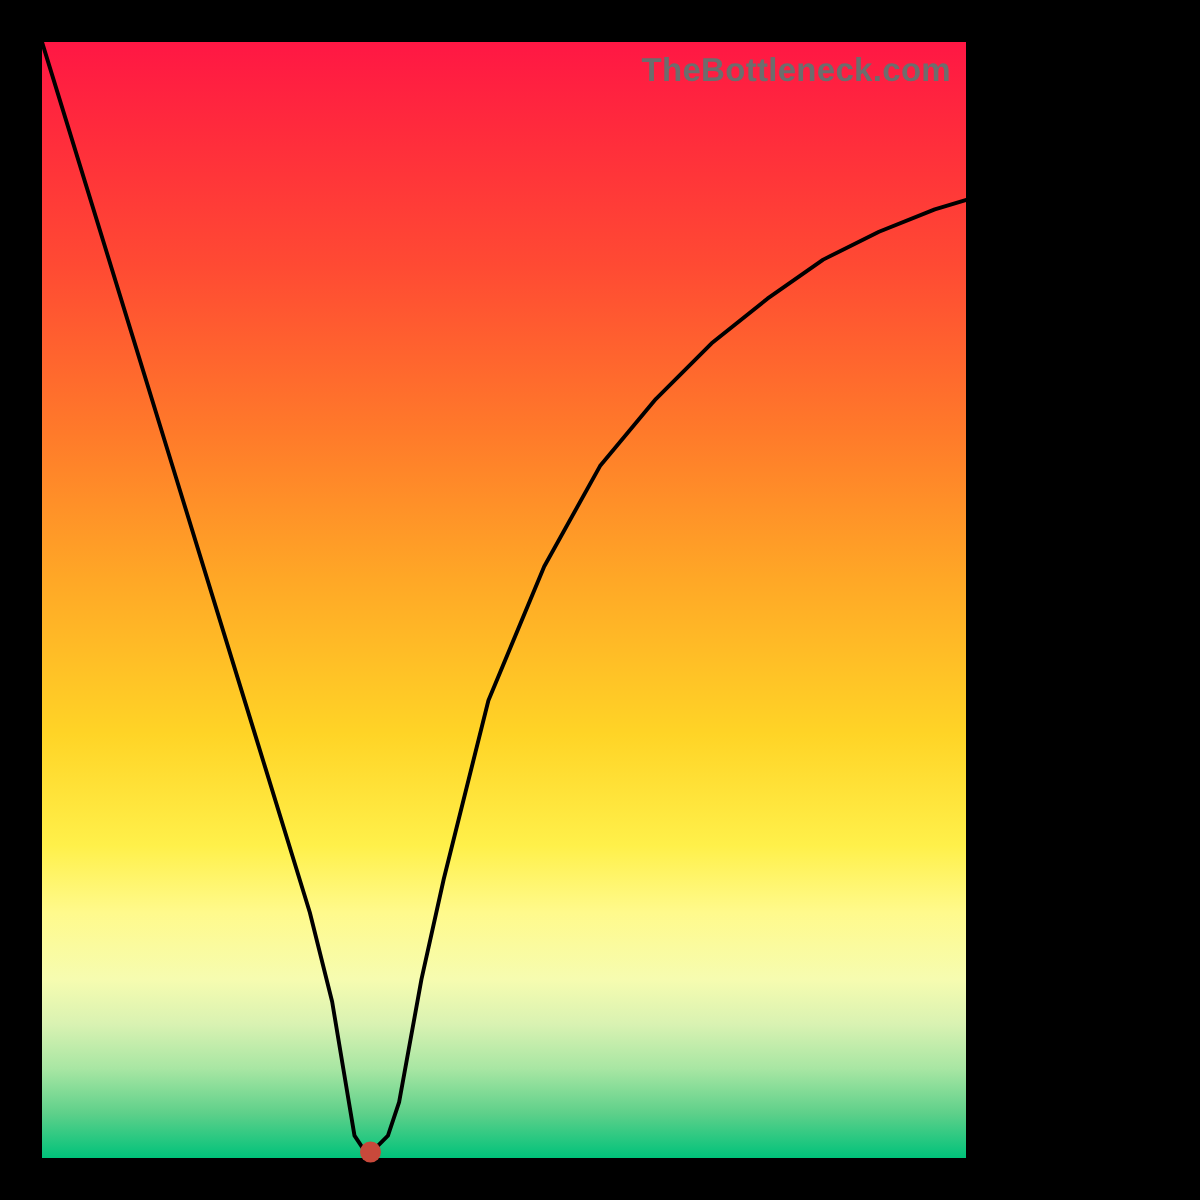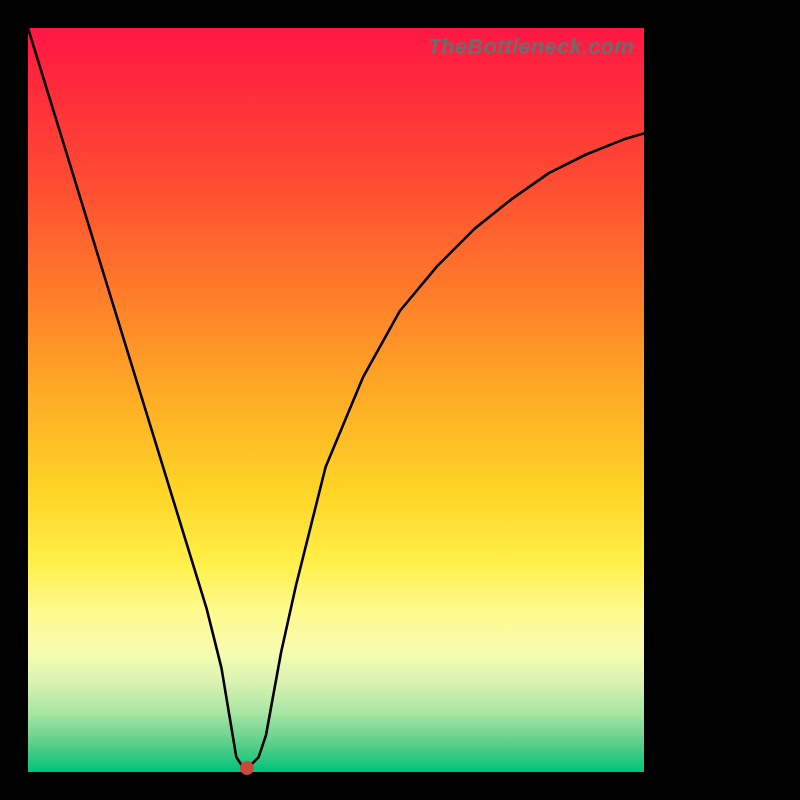--- a/index.html
+++ b/index.html
@@ -31,21 +31,20 @@
       #ffa726 48%,
       #ffd426 62%,
       #fff04a 72%,
       #fffa8c 78%,
       #f6fcb0 84%,
       #d9f2b2 88%,
       #a8e6a3 92%,
       #5ed08a 96%,
       #00c27a 100%
     );
-    font-style: italic;
   }
   .watermark {
     position: absolute;
     top: 6px;
     right: 10px;
     font-size: 22px;
     font-weight: 600;
     color: #6d6d6d;
     letter-spacing: 0.2px;
     user-select: none;

